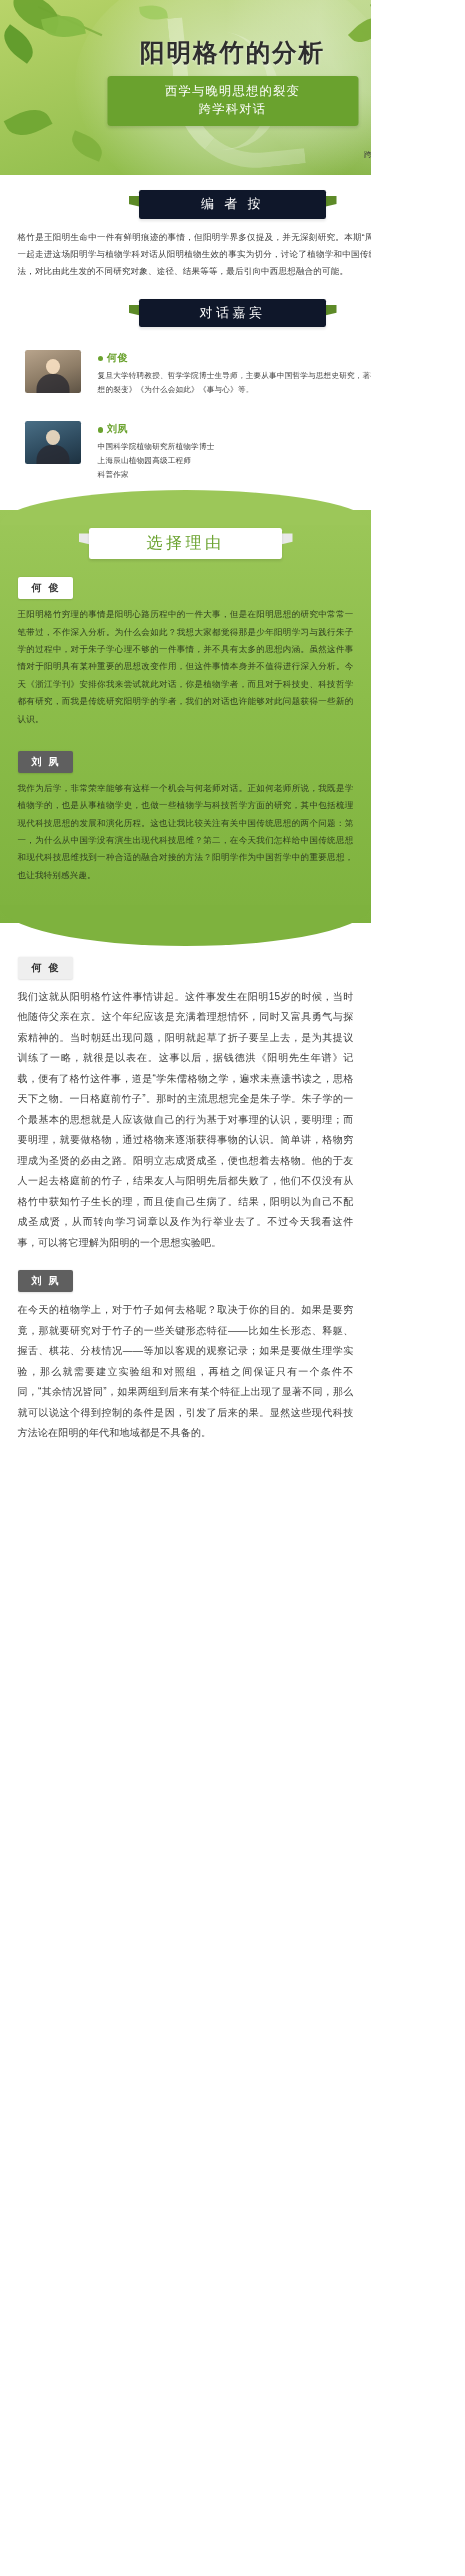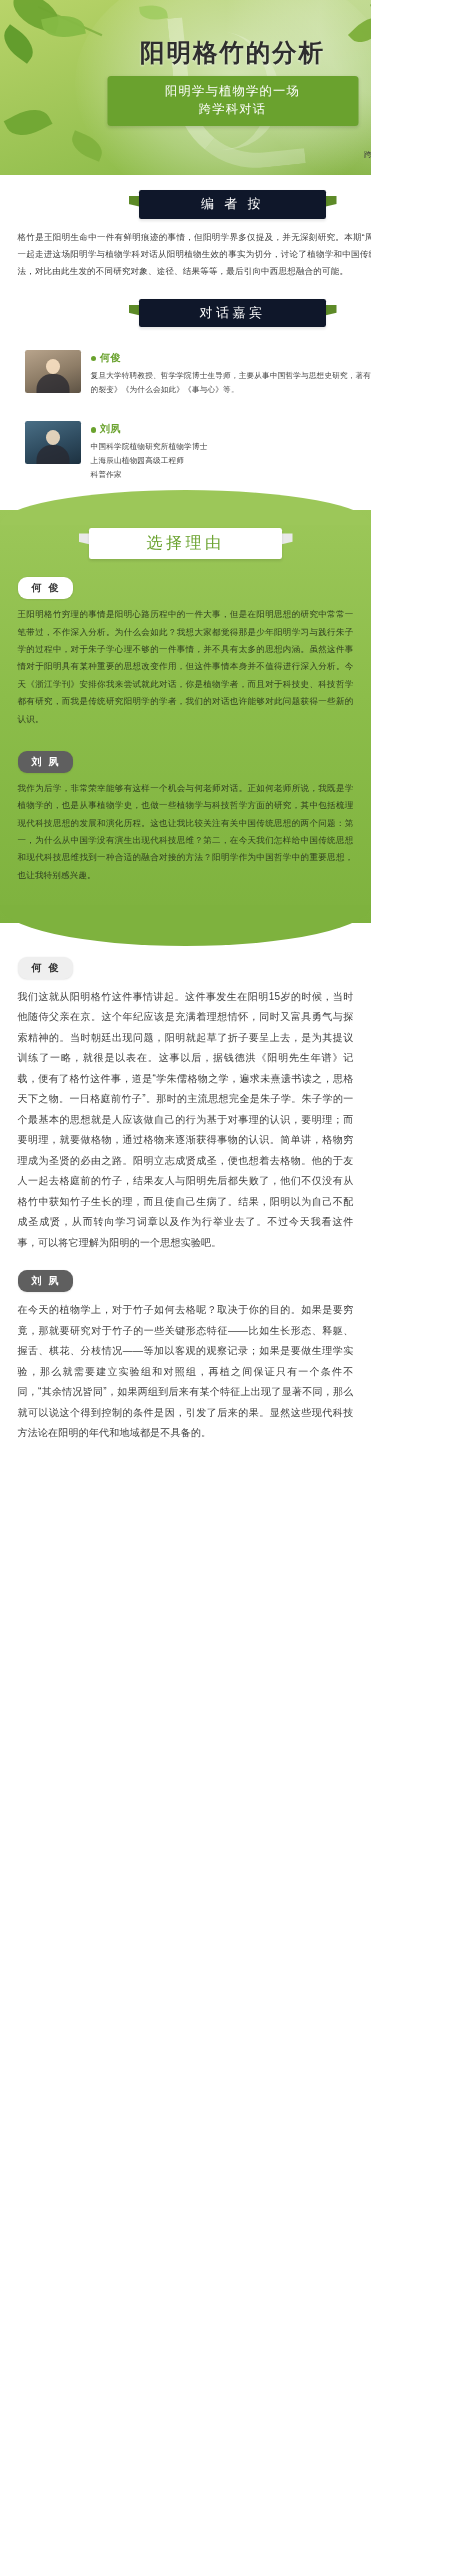--- a/index.html
+++ b/index.html
@@ -146,21 +146,21 @@
   }
 
   
   .guests-wrap {
     margin: 4.7px 0 5.8px;
     padding: 9.4px 24.6px 14px;
   }
   .guest {
     display: flex;
     align-items: flex-start;
-    gap: 10px;
+    gap: 17px;
     padding: 8.2px 0;
   }
   .avatar {
     flex: 0 0 auto;
     width: 56px; height: 43px;
     border-radius: 2.3px;
     overflow: hidden;
     position: relative;
     background: #8aa0a8;
   }
@@ -256,21 +256,21 @@
 
   .speaker-tag {
     display: inline-block;
     background: #ffffff;
     color: #3c3c3c;
     font-family: "Liberation Serif", serif;
     font-size: 10px;
     font-weight: bold;
     letter-spacing: 2.3px;
     padding: 4.1px 11.7px 4.1px 14px;
-    border-radius: 9px;
+    border-radius: 2px;
     margin: 13px 0 7px 17.5px;
     box-shadow: 0 0.6px 1.8px rgba(0,0,0,.12);
   }
   .speaker-tag.dark {
     background: #5f5f5f;
     color: #ffffff;
   }
   .green-section p.body {
     margin: 0 17.5px 9.4px;
     font-size: 8.5px;
@@ -321,21 +321,21 @@
     <div class="leaf l3"></div>
     <div class="leaf l4"></div>
     <div class="leaf l5"></div>
     <div class="leaf l6"></div>
     <div class="leaf l7"></div>
     <div class="leaf l8"></div>
     <div class="leaf l9"></div>
     <div class="leaf l10"></div>
 
     <div class="hero-title">阳明格竹的分析</div>
-    <div class="hero-sub" style="white-space:pre-line">阳明学与植物学的一场
+    <div class="hero-sub" style="white-space:pre-line">西学与晚明思想的裂变
 跨学科对话</div>
     <div class="hero-source">跨学科对话“浙江学刊”</div>
   </div>
 
   <div class="band">
     <div class="ribbon">编 者 按</div>
     <p class="editor-note">格竹是王阳明生命中一件有鲜明痕迹的事情，但阳明学界多仅提及，并无深刻研究。本期“周一说治学”，让我们一起走进这场阳明学与植物学科对话从阳明植物生效的事实为切分，讨论了植物学和中国传统植物的不同研究方法，对比由此生发的不同研究对象、途径、结果等等，最后引向中西思想融合的可能。</p>
   </div>
 
   <div class="band" style="padding-top:2.3px;">

